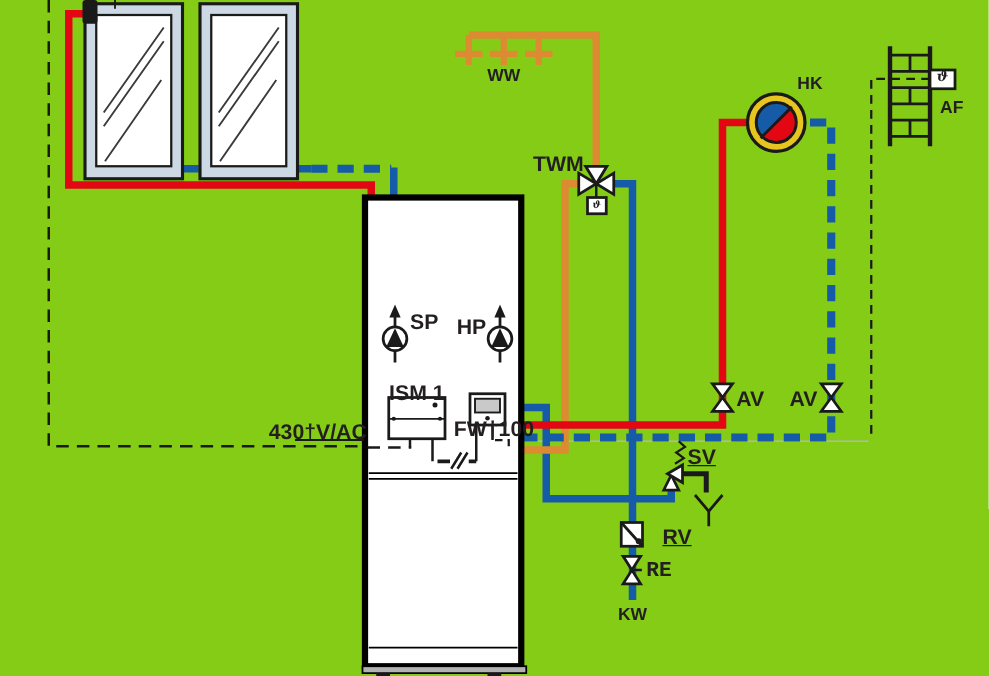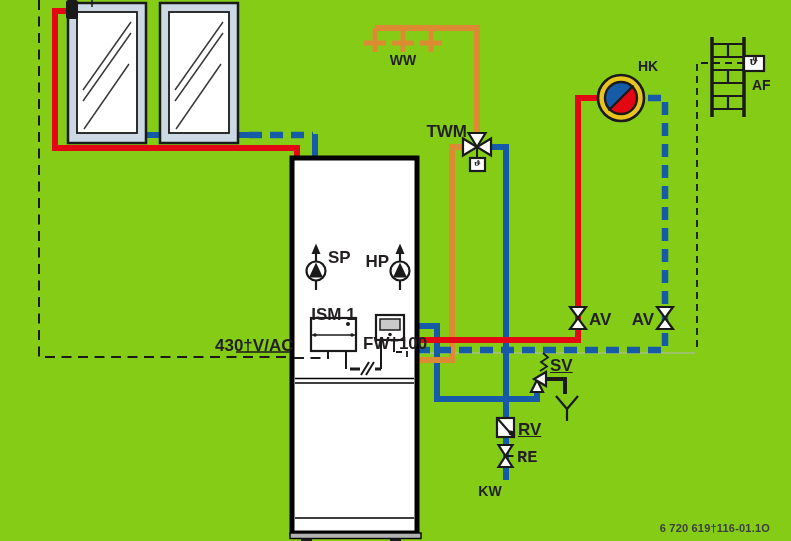--- a/index.html
+++ b/index.html
@@ -187,17 +187,16 @@
   <span class="lbl theta ctr" style="left:745px;top:56px;width:18px;font-size:11px;">ϑ</span>
   <span class="lbl theta ctr" style="left:470px;top:159px;width:15px;font-size:8px;">ϑ</span>
   <span class="lbl" style="left:328px;top:248px;">SP</span>
   <span class="lbl rgt" style="left:360px;top:252px;width:29px;">HP</span>
   <span class="lbl ctr" style="left:311px;top:305px;width:45px;text-align:center;">ISM 1</span>
   <span class="lbl ctr" style="left:363px;top:302px;width:54px;margin-top:32px;">FW†100</span>
   <span class="lbl rgt" style="left:215px;top:336px;width:74px;">430†V/AC</span>
   <span class="lbl" style="left:589px;top:310px;">AV</span>
   <span class="lbl rgt" style="left:630px;top:310px;width:24px;">AV</span>
   <span class="lbl" style="left:550px;top:356px;text-decoration:underline;">SV</span>
-  <span class="lbl" style="left:518px;top:420px;text-decoration:underline;">RV</span>
+  <span class="lbl" style="left:530px;top:420px;text-decoration:underline;">RV</span>
   <span class="lbl" style="left:517px;top:448px;font-family:Liberation Mono, monospace;">RE</span>
-  <span class="lbl big ctr" style="left:468px;top:483px;width:44px;">KW</span>
-  <span class="lbl foot rgt" style="left:570px;top:522px;width:200px;">6 720 619†116-01.1O</span>
+  <span class="lbl big ctr" style="left:484px;top:483px;width:44px;">KW</span>
 </div>
 
 </body></html>

